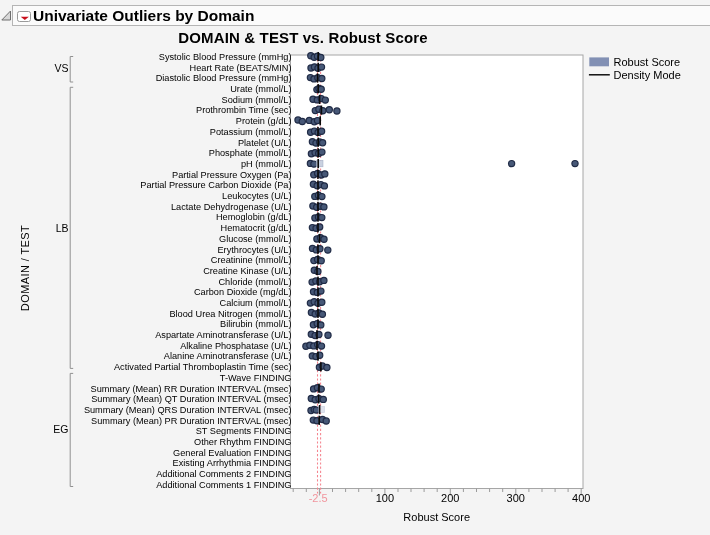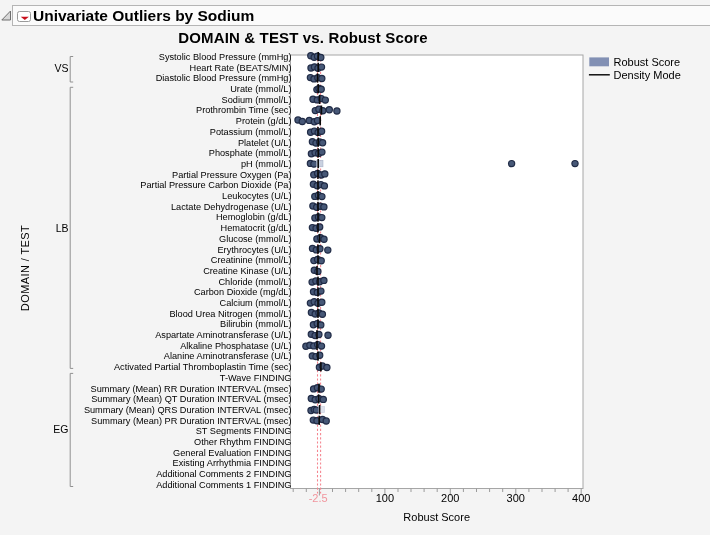--- a/index.html
+++ b/index.html
@@ -264,14 +264,14 @@
 </svg>
 <svg id="disc" width="14" height="26">
     <polygon points="10.5,11 10.5,20 1.8,20" fill="#d8d8d8" stroke="#6e6e6e" stroke-width="1"></polygon>
   </svg>
 <div id="hdr">
   <div id="btn">
       <svg width="13" height="11">
         <polygon points="2.7,4.7 10.9,4.7 6.8,8.1" fill="#c90f1c"></polygon>
       </svg>
     </div>
-  <div class="ttl">Univariate Outliers by Sodium</div>
+  <div class="ttl">Univariate Outliers by Domain</div>
 </div>
 
 </body></html>

